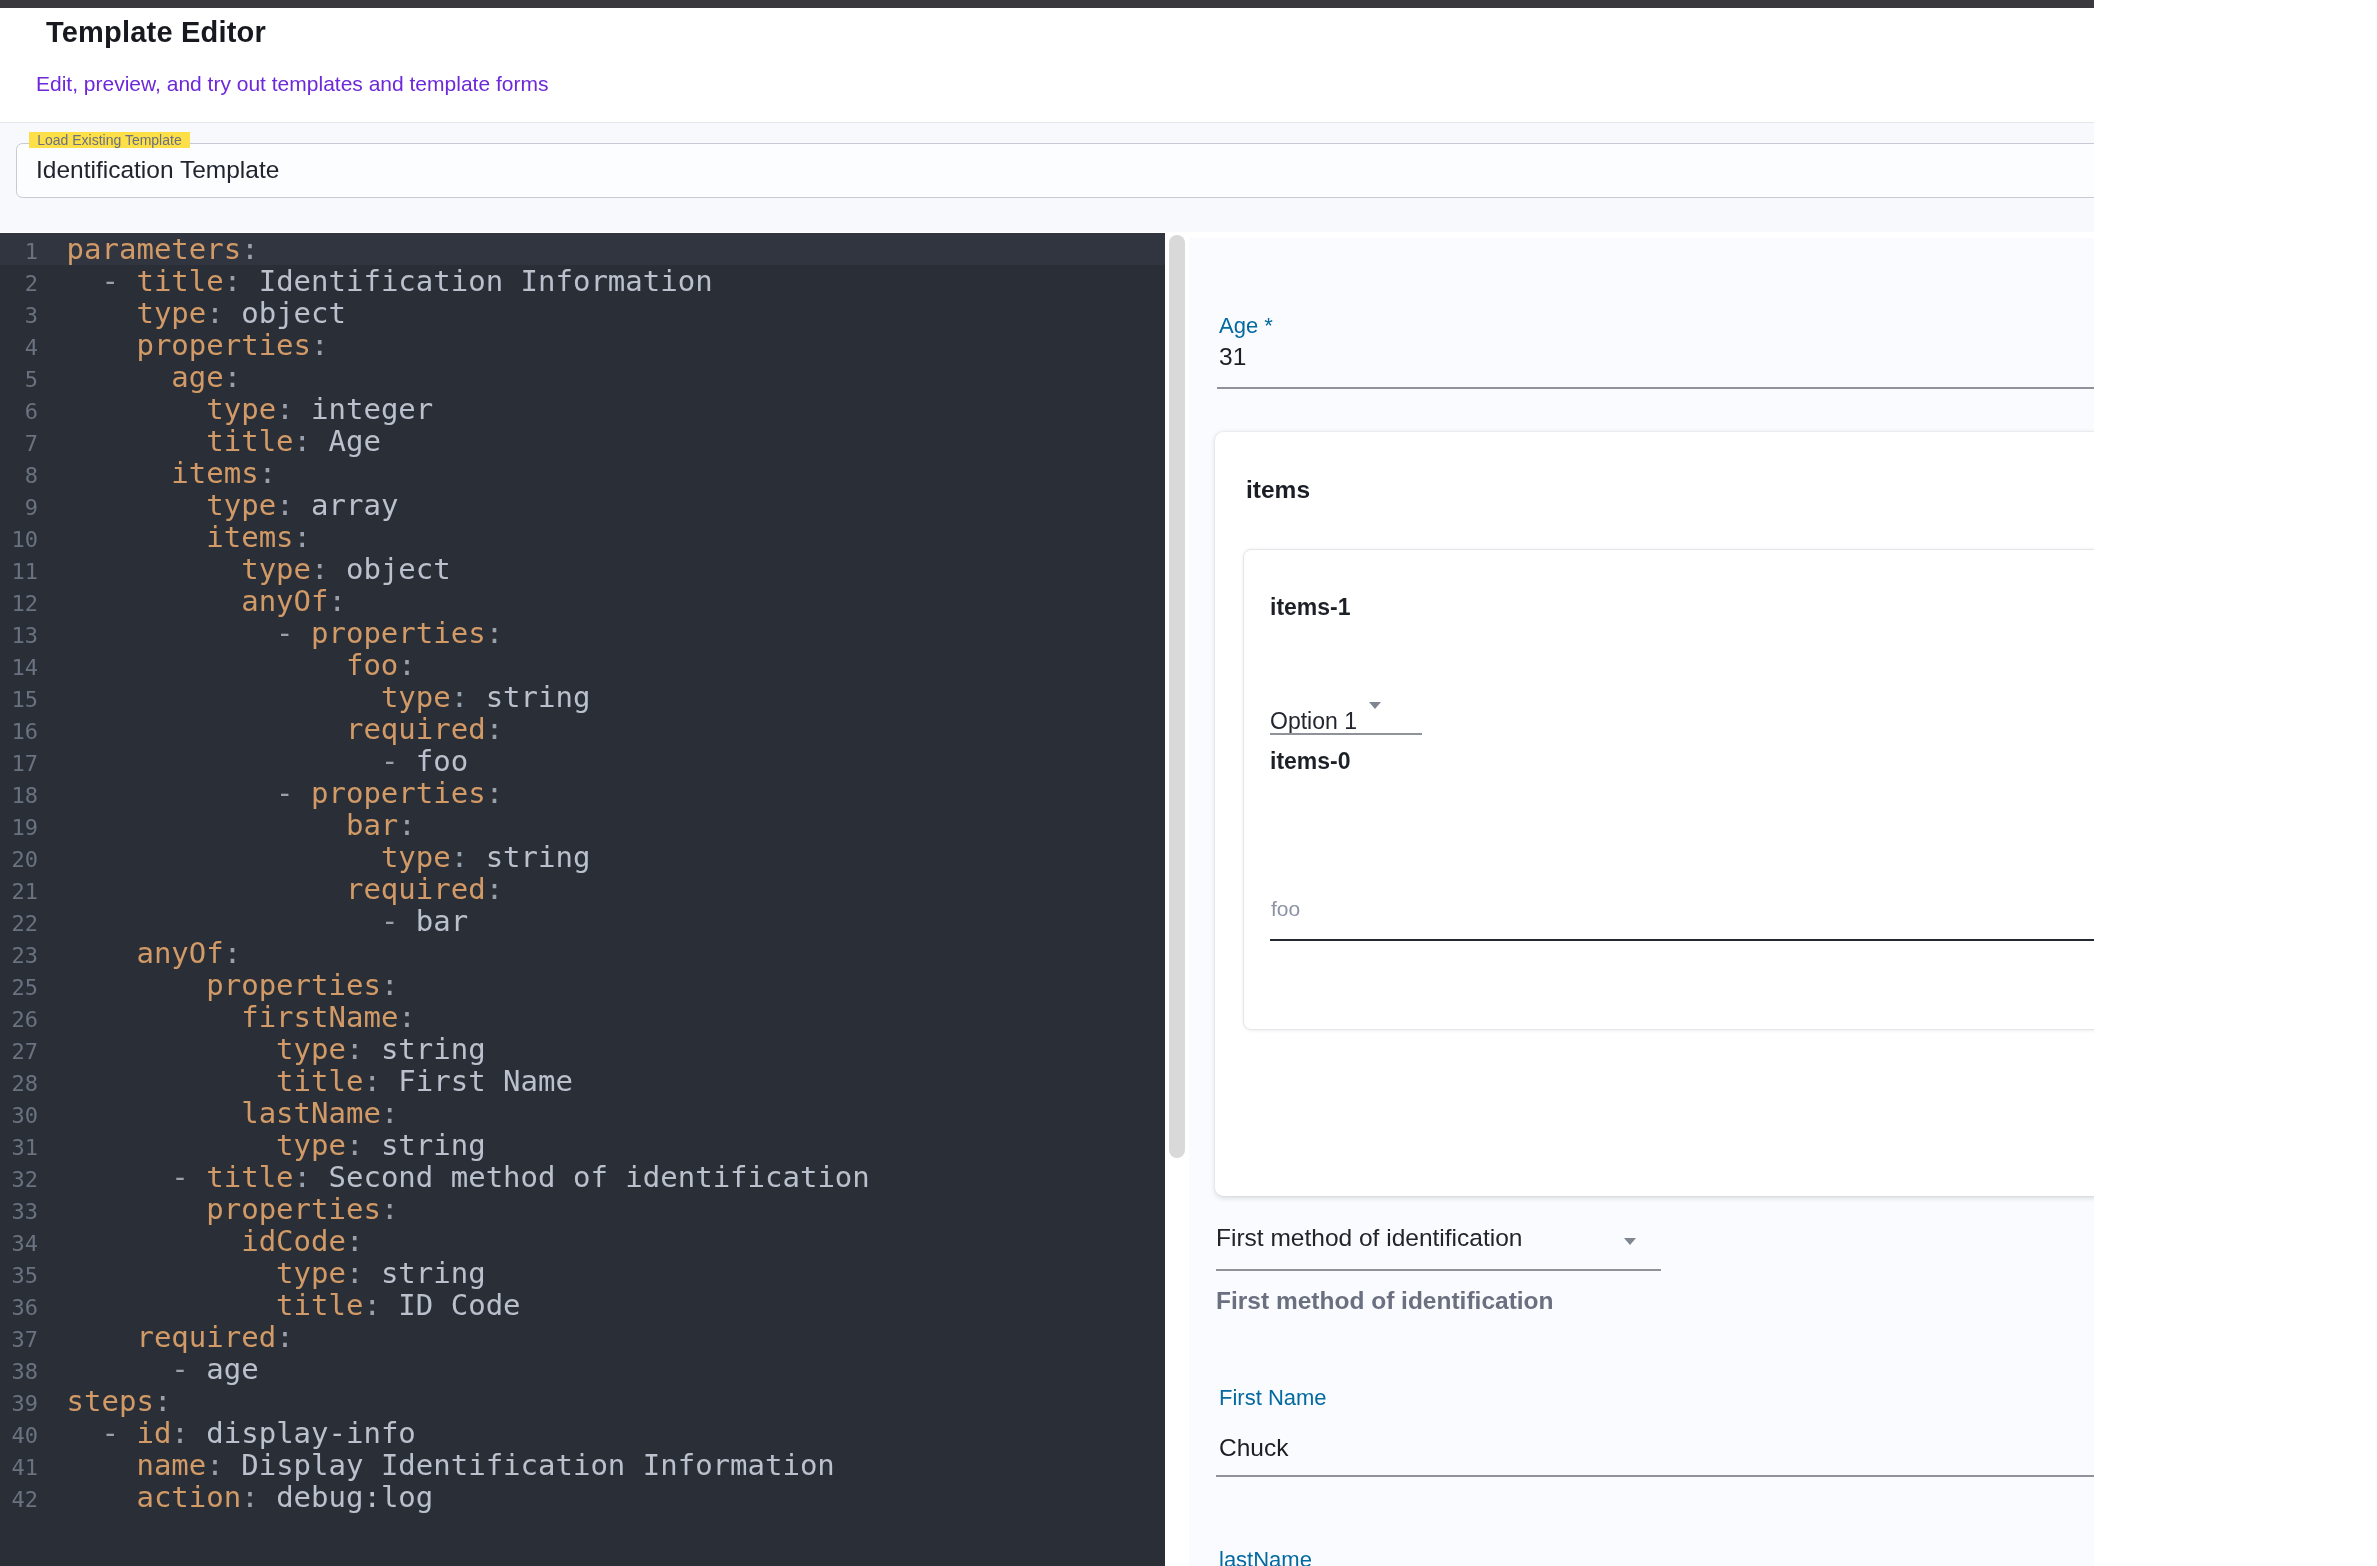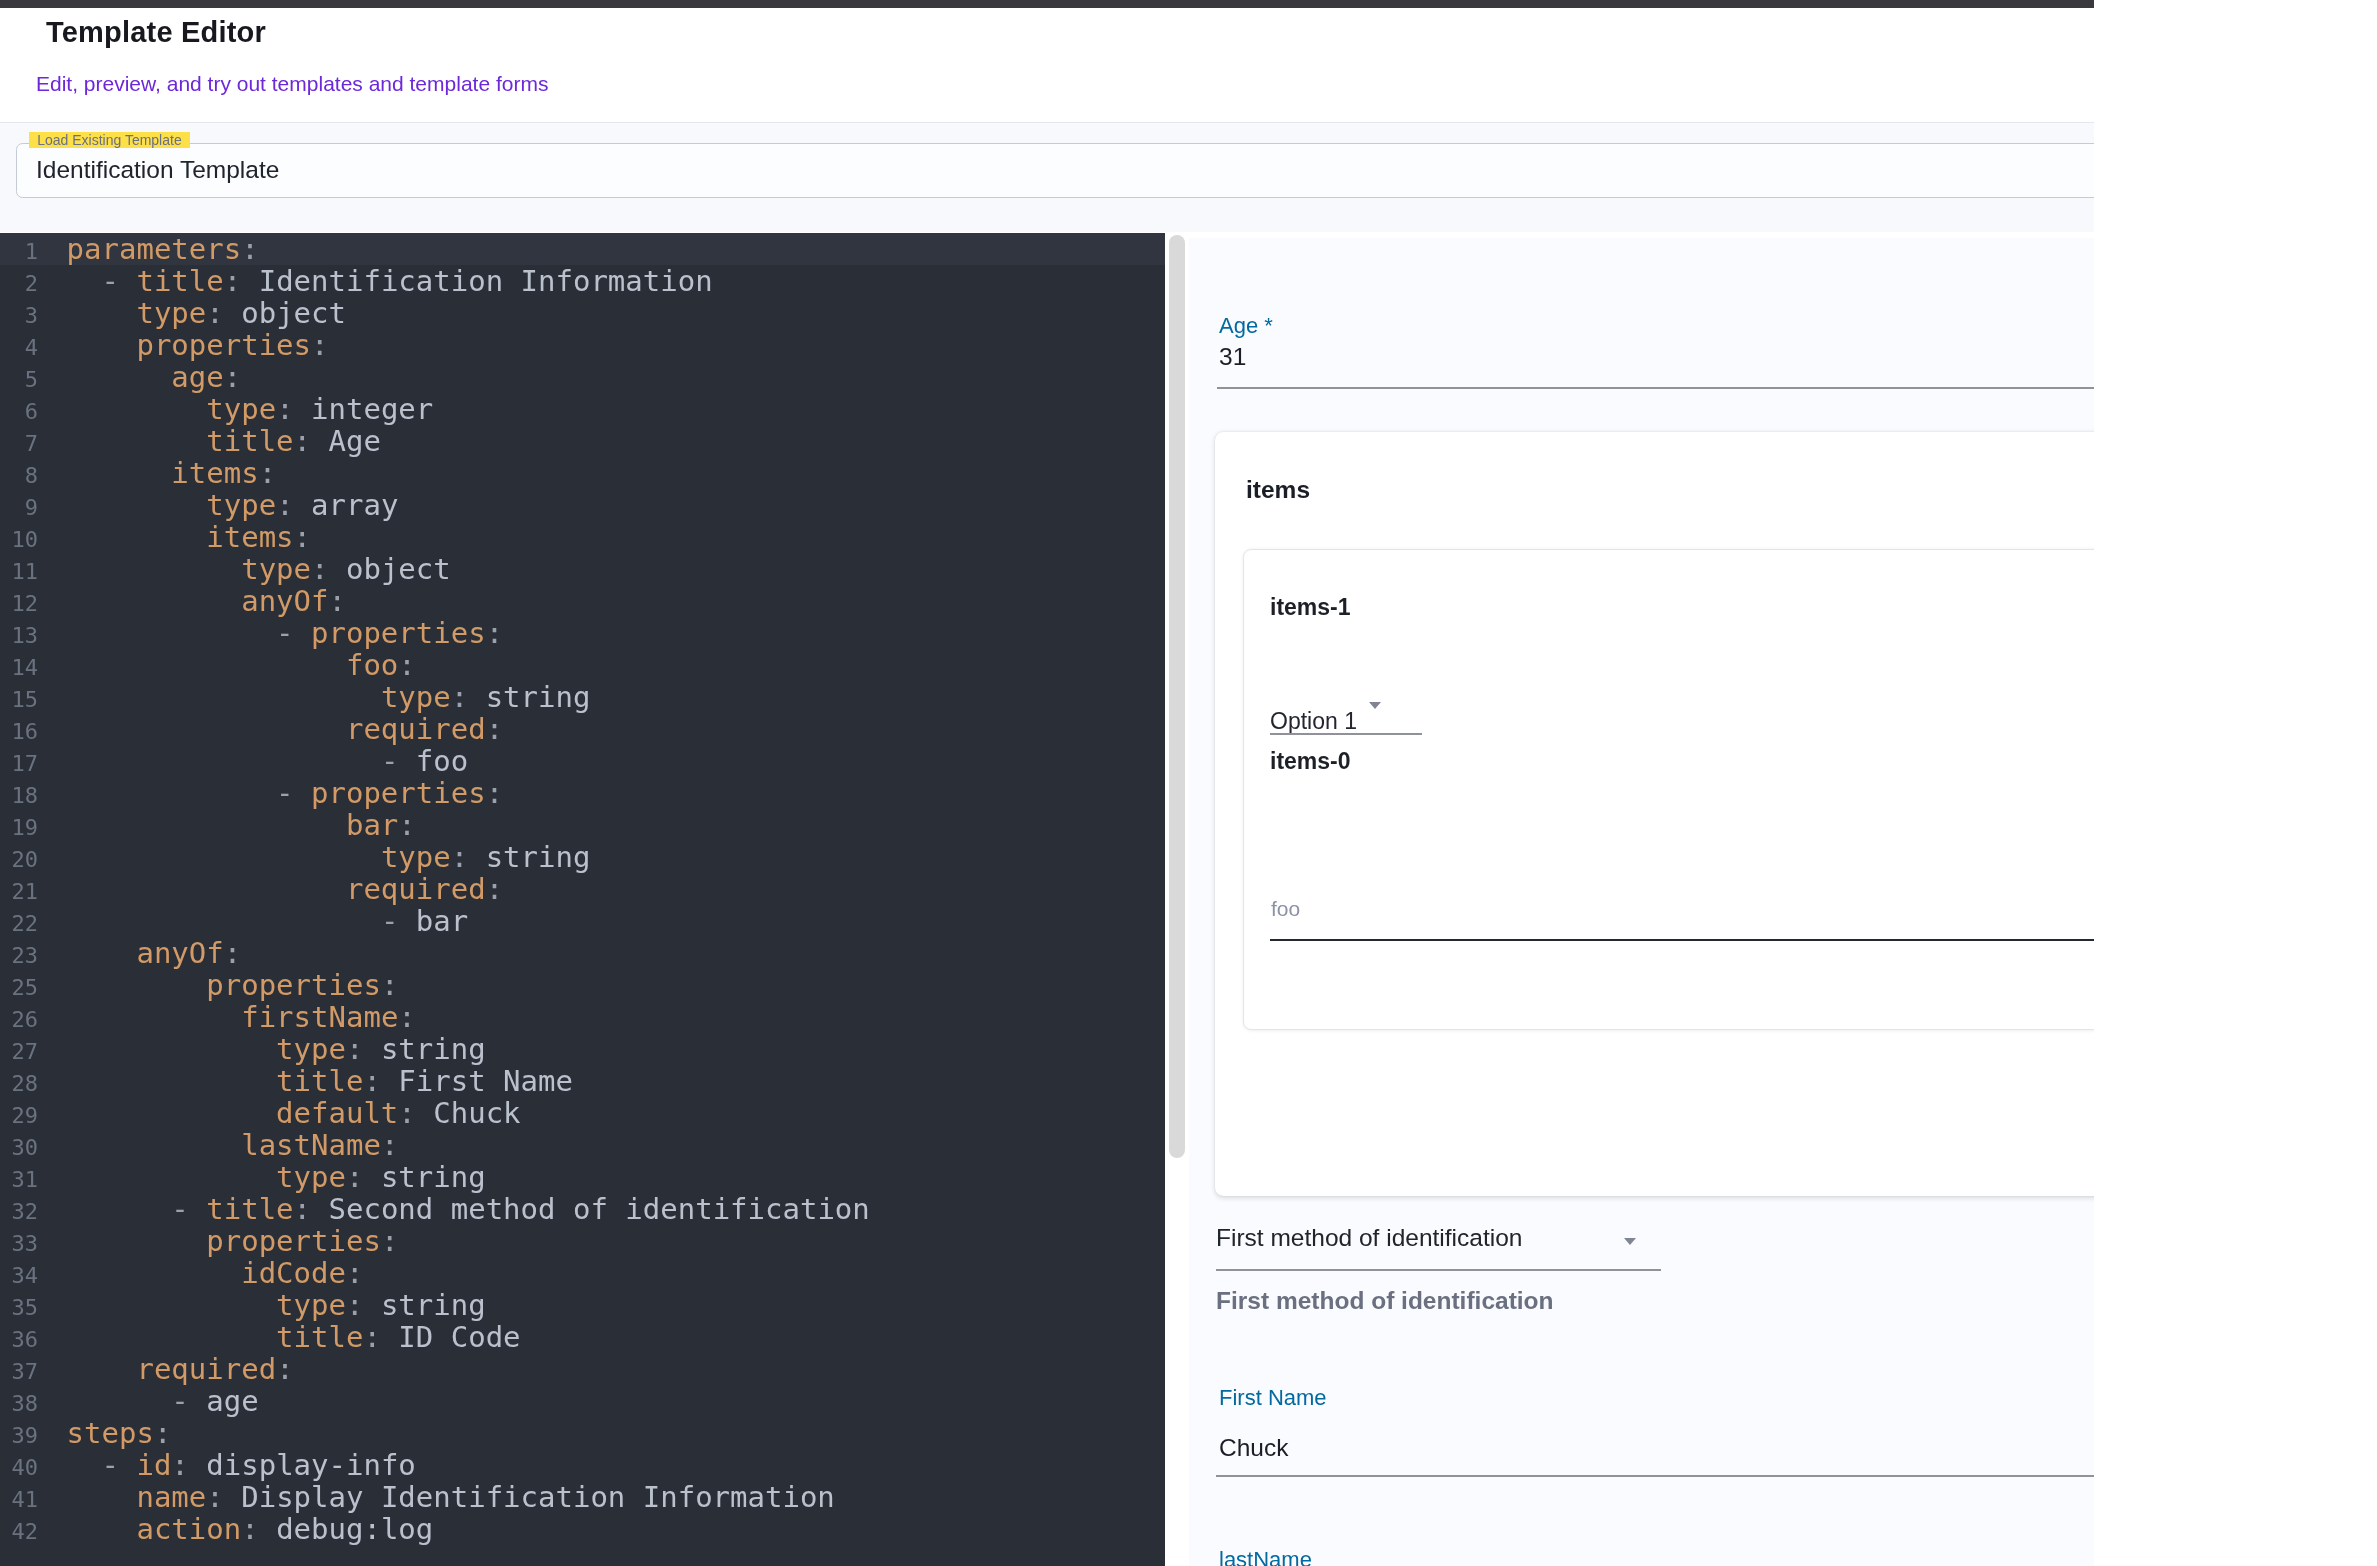--- a/index.html
+++ b/index.html
@@ -135,21 +135,20 @@
       <div class="ed-line"><span class="ln">18</span><span class="code"><span class="tk-i">            </span><span class="tk-p">- </span><span class="tk-key">properties</span><span class="tk-p">:</span></span></div>
       <div class="ed-line"><span class="ln">19</span><span class="code"><span class="tk-i">                </span><span class="tk-key">bar</span><span class="tk-p">:</span></span></div>
       <div class="ed-line"><span class="ln">20</span><span class="code"><span class="tk-i">                  </span><span class="tk-key">type</span><span class="tk-p">:</span><span class="tk-v"> string</span></span></div>
       <div class="ed-line"><span class="ln">21</span><span class="code"><span class="tk-i">                </span><span class="tk-key">required</span><span class="tk-p">:</span></span></div>
       <div class="ed-line"><span class="ln">22</span><span class="code"><span class="tk-i">                  </span><span class="tk-p">- </span><span class="tk-v">bar</span></span></div>
       <div class="ed-line"><span class="ln">23</span><span class="code"><span class="tk-i">    </span><span class="tk-key">anyOf</span><span class="tk-p">:</span></span></div>
       <div class="ed-line"><span class="ln">25</span><span class="code"><span class="tk-i">        </span><span class="tk-key">properties</span><span class="tk-p">:</span></span></div>
       <div class="ed-line"><span class="ln">26</span><span class="code"><span class="tk-i">          </span><span class="tk-key">firstName</span><span class="tk-p">:</span></span></div>
       <div class="ed-line"><span class="ln">27</span><span class="code"><span class="tk-i">            </span><span class="tk-key">type</span><span class="tk-p">:</span><span class="tk-v"> string</span></span></div>
       <div class="ed-line"><span class="ln">28</span><span class="code"><span class="tk-i">            </span><span class="tk-key">title</span><span class="tk-p">:</span><span class="tk-v"> First Name</span></span></div>
-      <div class="ed-line"><span class="ln">29</span><span class="code"><span class="tk-i">            </span><span class="tk-key">default</span><span class="tk-p">:</span><span class="tk-v"> Chuck</span></span></div>
       <div class="ed-line"><span class="ln">30</span><span class="code"><span class="tk-i">          </span><span class="tk-key">lastName</span><span class="tk-p">:</span></span></div>
       <div class="ed-line"><span class="ln">31</span><span class="code"><span class="tk-i">            </span><span class="tk-key">type</span><span class="tk-p">:</span><span class="tk-v"> string</span></span></div>
       <div class="ed-line"><span class="ln">32</span><span class="code"><span class="tk-i">      </span><span class="tk-p">- </span><span class="tk-key">title</span><span class="tk-p">:</span><span class="tk-v"> Second method of identification</span></span></div>
       <div class="ed-line"><span class="ln">33</span><span class="code"><span class="tk-i">        </span><span class="tk-key">properties</span><span class="tk-p">:</span></span></div>
       <div class="ed-line"><span class="ln">34</span><span class="code"><span class="tk-i">          </span><span class="tk-key">idCode</span><span class="tk-p">:</span></span></div>
       <div class="ed-line"><span class="ln">35</span><span class="code"><span class="tk-i">            </span><span class="tk-key">type</span><span class="tk-p">:</span><span class="tk-v"> string</span></span></div>
       <div class="ed-line"><span class="ln">36</span><span class="code"><span class="tk-i">            </span><span class="tk-key">title</span><span class="tk-p">:</span><span class="tk-v"> ID Code</span></span></div>
       <div class="ed-line"><span class="ln">37</span><span class="code"><span class="tk-i">    </span><span class="tk-key">required</span><span class="tk-p">:</span></span></div>
       <div class="ed-line"><span class="ln">38</span><span class="code"><span class="tk-i">      </span><span class="tk-p">- </span><span class="tk-v">age</span></span></div>
       <div class="ed-line"><span class="ln">39</span><span class="code"><span class="tk-key">steps</span><span class="tk-p">:</span></span></div>

